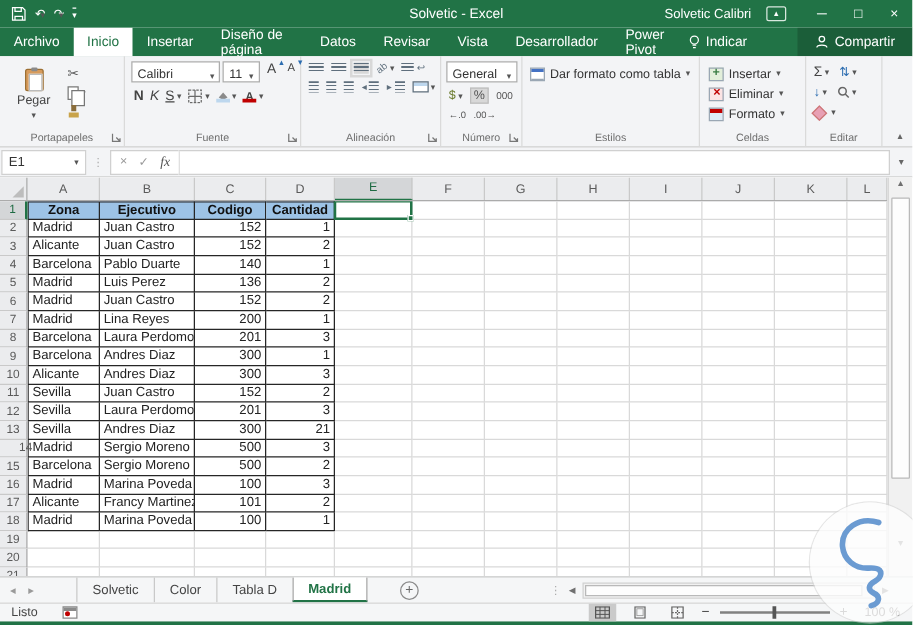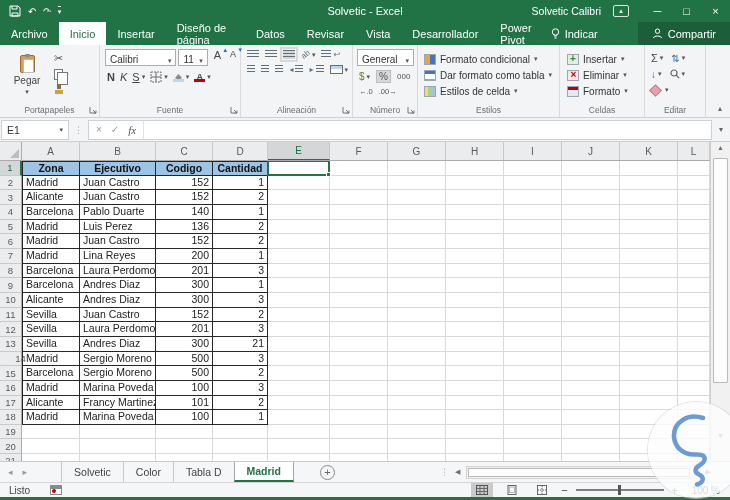--- a/index.html
+++ b/index.html
@@ -357,32 +357,22 @@
       <span class="launcher">
           <svg width="8" height="8" viewBox="0 0 8 8">
             <path d="M1 1 v6 h6 M4 4 l3 3 M7 4.5 v2.5 h-2.5" fill="none" stroke="#777" stroke-width="1"></path>
           </svg>
         </span>
     </div>
 
     <div class="rgroup g-styles">
       <div id="styles-list">
           <div class="listrow">
-            <span class="ic12 ic-cf"></span>
-            <span>Formato condicional</span>
-            <span class="caret">▾</span>
-          </div>
-          <div class="listrow">
             <span class="ic12 ic-ft"></span>
             <span>Dar formato como tabla</span>
-            <span class="caret">▾</span>
-          </div>
-          <div class="listrow">
-            <span class="ic12 ic-cs"></span>
-            <span>Estilos de celda</span>
             <span class="caret">▾</span>
           </div>
         </div>
       <span class="rg-label">Estilos</span>
     </div>
 
     <div class="rgroup g-cells">
       <div id="cells-list">
           <div class="listrow">
             <span class="ic12 ic-ins"></span>

